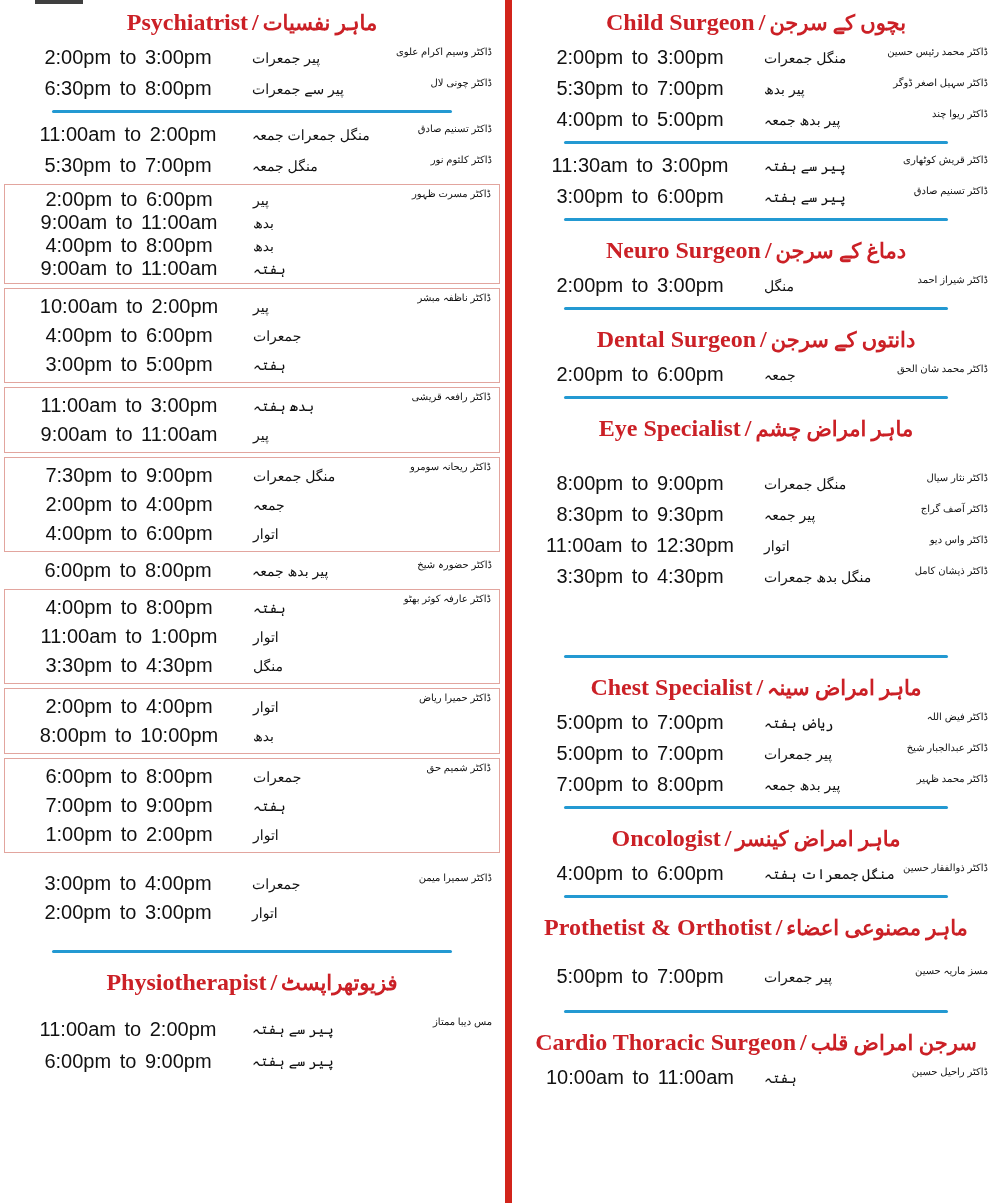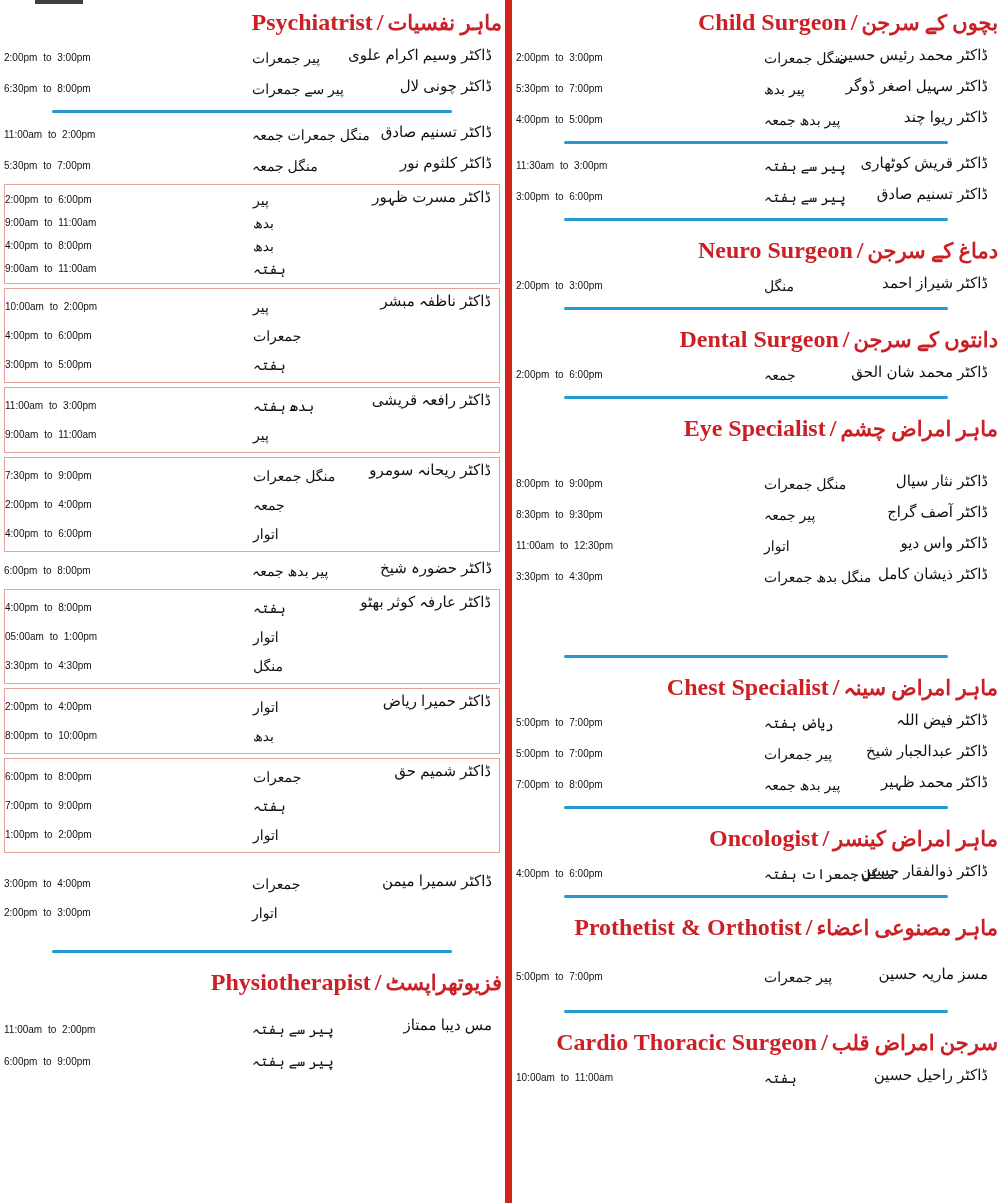--- a/index.html
+++ b/index.html
@@ -3,32 +3,32 @@
 <meta charset="utf-8">
 <style>
   html,body{margin:0;padding:0}
   body{width:1000px;height:1203px;position:relative;background:#fff;overflow:hidden;
        font-family:"Liberation Sans",sans-serif;color:#111}
   .divider{position:absolute;left:505px;top:0;width:7px;height:1203px;background:#d2241b}
   .smudge{position:absolute;left:35px;top:0;width:48px;height:4px;background:#3f3f3f}
   .column{position:absolute;top:0}
   #col-left{left:2px;width:500px}
   #col-right{left:514px;width:484px}
-  .sec-h{text-align:right;color:#cb2026;font-family:"Liberation Serif",serif;
+  .sec-h{text-align:center;color:#cb2026;font-family:"Liberation Serif",serif;
          font-weight:bold;font-size:24px;padding:9px 0 5px;white-space:nowrap}
   .sec-h .ur{font-size:21px}
   .sec-h .sl{padding:0 4px}
   .sep{height:3px;background:#2399d2;margin:7px 50px;border-radius:2px}
   .grp{position:relative;margin:2px 2px}
   .grp.boxed{border:1px solid #e2a59e;margin:4px 2px;padding:3px 0}
-  .doc{position:absolute;top:3px;right:8px;font-size:15px;white-space:nowrap}
+  .doc{position:absolute;top:3px;right:8px;font-size:10px;white-space:nowrap}
   .row{display:flex;align-items:center;height:29px}
   .row.c{height:23px}
   .row.t{height:32px}
-  .time{width:248px;font-size:10px;word-spacing:3px;white-space:nowrap}
+  .time{width:248px;text-align:center;font-size:20px;word-spacing:3px;white-space:nowrap}
   .days{width:140px;text-align:left;font-size:14px;white-space:nowrap}
   .gap10{height:10px}.gap14{height:14px}.gap20{height:20px}.gap55{height:55px}
 </style>
 </head>
 <body>
 
 <div class="smudge"></div>
 <div class="divider"></div>
 
 <div class="column" id="col-left">
@@ -141,21 +141,21 @@
     </div>
   </div>
 
   <div class="grp boxed">
     <div class="doc" dir="rtl">ڈاکٹر عارفہ کوثر بھٹو</div>
     <div class="row">
       <span class="time">4:00pm  to 8:00pm</span>
       <span class="days" dir="rtl">ہفتہ</span>
     </div>
     <div class="row">
-      <span class="time">05:00am  to 1:00pm</span>
+      <span class="time">11:00am  to 1:00pm</span>
       <span class="days" dir="rtl">اتوار</span>
     </div>
     <div class="row">
       <span class="time">3:30pm  to 4:30pm</span>
       <span class="days" dir="rtl">منگل</span>
     </div>
   </div>
 
   <div class="grp boxed">
     <div class="doc" dir="rtl">ڈاکٹر حمیرا ریاض</div>

